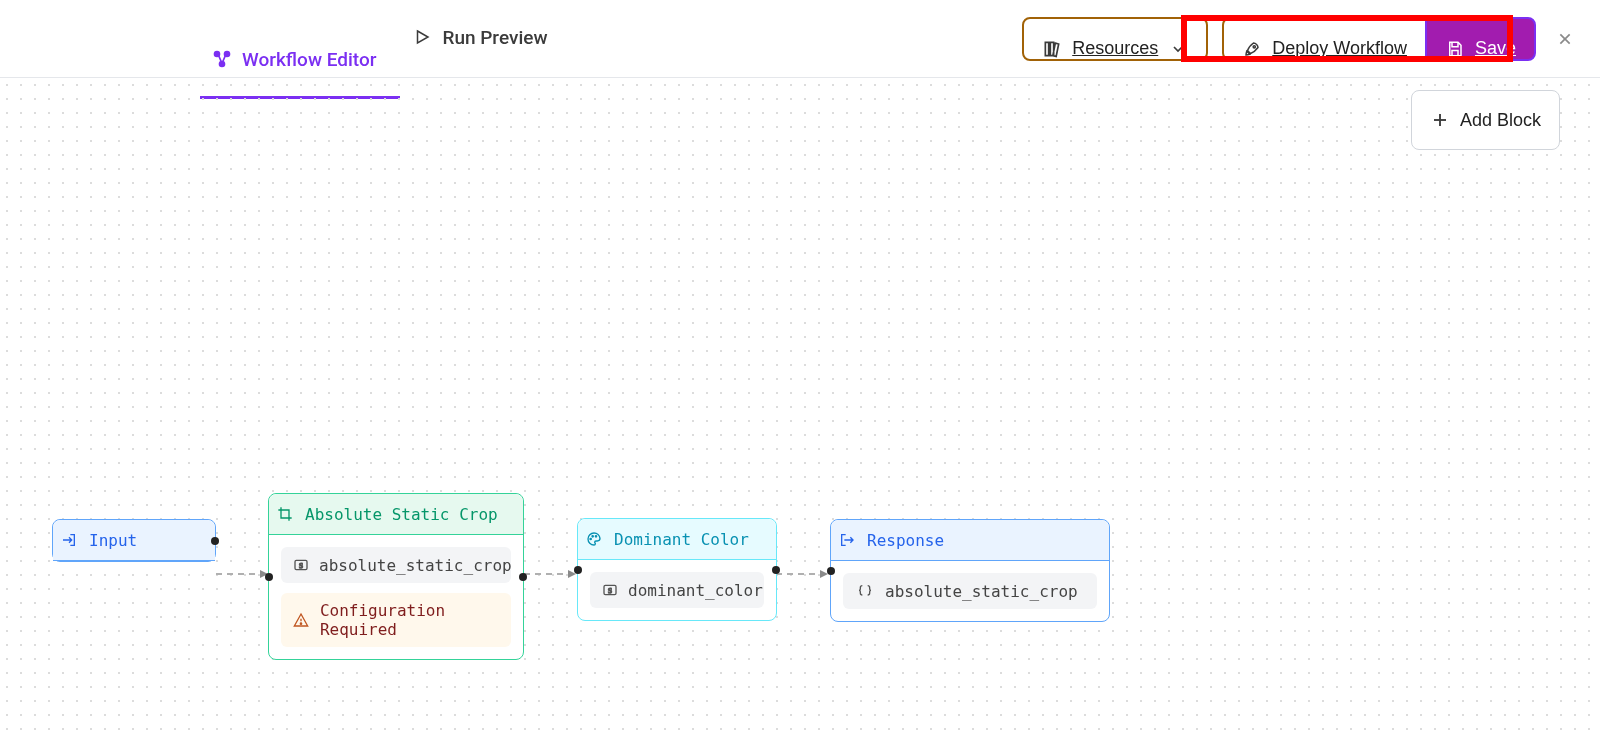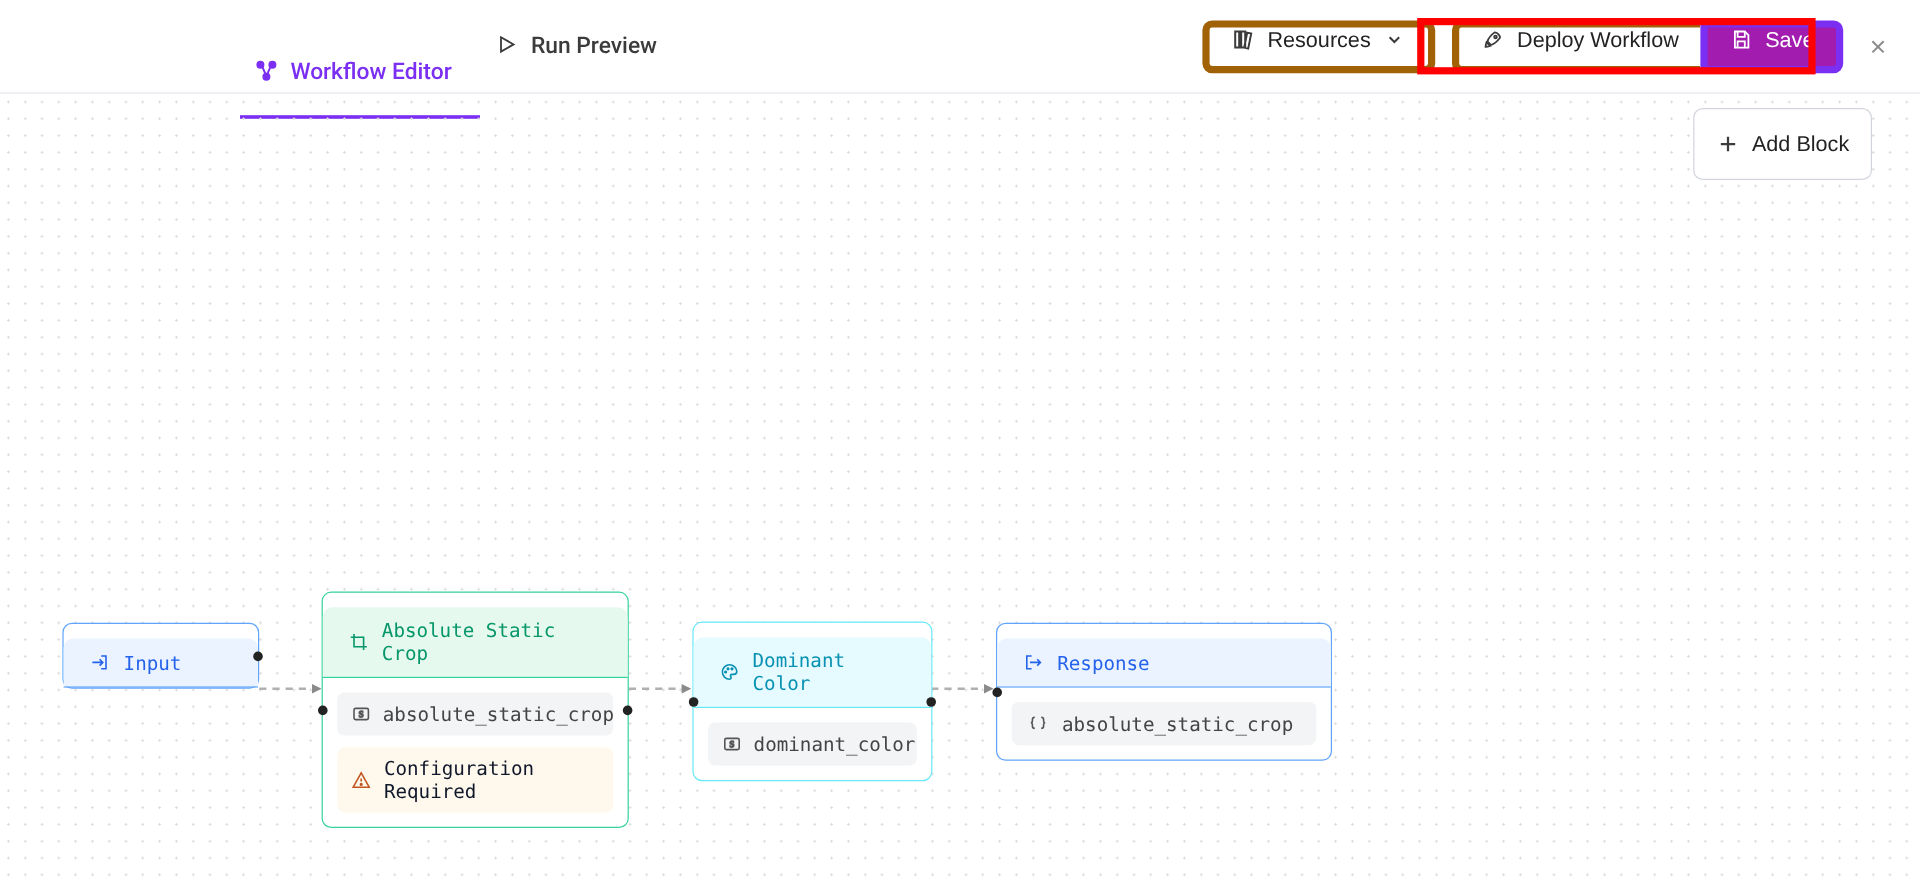--- a/index.html
+++ b/index.html
@@ -4,36 +4,36 @@
 <style>
   * { box-sizing: border-box; margin: 0; padding: 0; }
   html, body { width: 1600px; height: 738px; font-family: -apple-system, BlinkMacSystemFont, "Segoe UI", Roboto, Helvetica, Arial, sans-serif; background: #fff; overflow: hidden; }
   .header { height: 78px; border-bottom: 1px solid #e5e7eb; display: flex; align-items: center; padding: 0 20px 0 0; position: relative; }
   .tabs { display: flex; align-items: center; height: 100%; margin-left: 200px; }
   .tab { display: flex; align-items: center; gap: 10px; height: 100%; padding: 0 24px 0 12px; font-size: 19px; font-weight: 500; color: #3b3b3b; cursor: pointer; border-bottom: 3px solid transparent; }
   .tab.active { color: #7b2ff2; border-bottom-color: #7b2ff2; margin-top: 44px; }
   .tab svg, .tab .ico { flex-shrink: 0; }
   .spacer { flex: 1; }
   .header-actions { display: flex; align-items: center; gap: 14px; }
-  .btn { display: inline-flex; align-items: flex-start; gap: 10px; height: 44px; padding: 0 18px; border: 6px solid #a16207; border-radius: 8px; background: #fff; font-size: 18px; font-weight: 500; color: #222; cursor: pointer; }
+  .btn { display: inline-flex; align-items: flex-end; gap: 10px; height: 44px; padding: 0 18px; border: 2px solid #a16207; border-radius: 8px; background: #fff; font-size: 18px; font-weight: 500; color: #222; cursor: pointer; text-decoration: underline; }
   .btn svg { flex-shrink: 0; }
   .btn-group { display: inline-flex; align-items: center; }
   .btn-group .btn.left { border-top-right-radius: 0; border-bottom-right-radius: 0; border-right: none; }
   .btn-group .btn.right { border-top-left-radius: 0; border-bottom-left-radius: 0; }
   .btn.purple { background: #a21caf; color: #fff; border-color: #7b2ff2; }
   .highlight-box { position: absolute; border: 6px solid #ff0000; pointer-events: none; }
   .close-x { width: 30px; height: 30px; display: flex; align-items: center; justify-content: center; color: #8a8a8a; cursor: pointer; font-size: 18px; }
   .canvas { position: absolute; top: 78px; left: 0; right: 0; bottom: 0; background-image: radial-gradient(#dcdcdc 1px, transparent 1px); background-size: 14px 14px; background-position: 0 0; }
   .add-block { position: absolute; top: 12px; right: 40px; height: 60px; padding: 0 18px; border: 1px solid #d1d5db; border-radius: 8px; background: #fff; display: inline-flex; align-items: center; gap: 10px; font-size: 18px; font-weight: 500; color: #222; cursor: pointer; }
 
   .node { position: absolute; border-radius: 8px; background: #fff; overflow: visible; font-family: ui-monospace, SFMono-Regular, Menlo, Monaco, Consolas, monospace; }
-  .node .title { display: flex; align-items: center; gap: 10px; padding: 10px 20px; font-size: 16px; font-weight: 500; border-top-left-radius: 8px; border-top-right-radius: 8px; margin-top: 12px; }
+  .node .title { display: flex; align-items: center; gap: 10px; padding: 10px 6px; font-size: 16px; font-weight: 500; border-top-left-radius: 8px; border-top-right-radius: 8px; }
   .node .body { padding: 12px; display: flex; flex-direction: column; gap: 10px; }
   .chip { display: flex; align-items: center; gap: 10px; background: #f3f4f6; border-radius: 6px; padding: 8px 12px; font-size: 16px; color: #444; }
-  .chip.warn { background: #fff8ec; color: #0f172a; }
+  .chip.warn { background: #fff8ec; color: #7f1d1d; }
   .node .sep { height: 1px; background: rgba(0,0,0,0.15); width: 100%; }
 
   .node.input { border: 1.5px solid #60a5fa; }
   .node.input .title { background: #eaf3ff; color: #2563eb; }
   .node.input .sep { background: #60a5fa; }
 
   .node.green { border: 1.5px solid #34d399; }
   .node.green .title { background: #e6f9ef; color: #059669; }
   .node.green .sep { background: #34d399; }
 

